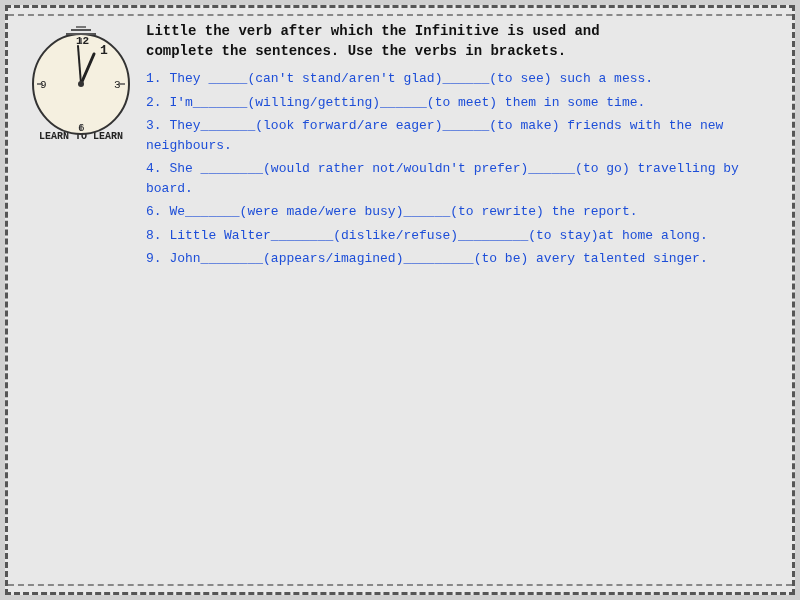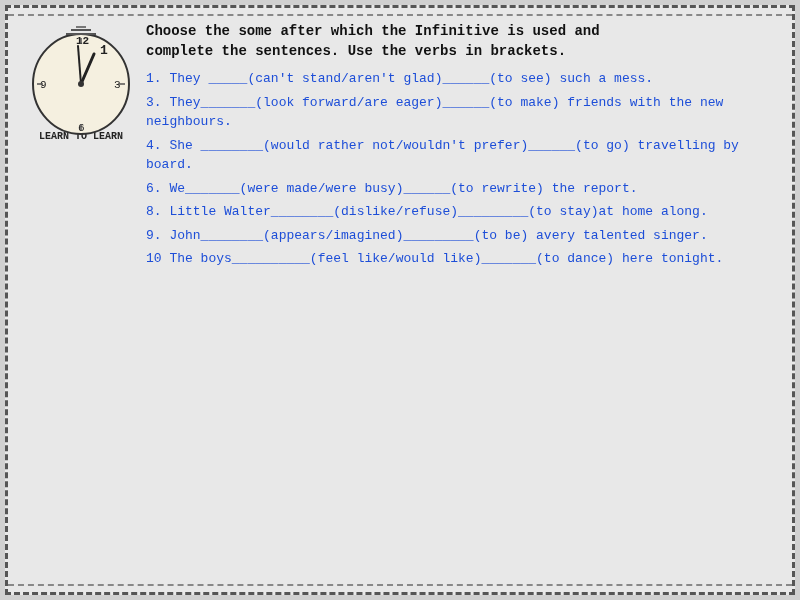--- a/index.html
+++ b/index.html
@@ -137,31 +137,31 @@
           <line x1="40" y1="8" x2="70" y2="8" stroke="#555" stroke-width="2"></line>
           <line x1="45" y1="4" x2="65" y2="4" stroke="#555" stroke-width="2"></line>
           <line x1="50" y1="1" x2="60" y2="1" stroke="#555" stroke-width="1.5"></line>
         </svg>
       </div>
       <div class="time-to-learn">LEARN TO LEARN</div>
     </div>
 
     <div class="right-panel">
       <div class="instruction">
-        <span>Choose the some after which the Infinitive is used and</span><br>
+        <span>Little the verb after which the Infinitive is used and</span><br>
         <span>complete the sentences. Use the verbs in brackets.</span>
       </div>
 
       <ol class="sentences-list">
 
       <li><span class="sentence-num">1.</span> They _____(can't stand/aren't glad)______(to see) such a mess.</li>
+          <li><span class="sentence-num">2.</span> I'm_______(willing/getting)______(to meet) them in some time.</li>
           <li><span class="sentence-num">3.</span> They_______(look forward/are eager)______(to make) friends with the new neighbours.</li>
           <li><span class="sentence-num">4.</span> She ________(would rather not/wouldn't prefer)______(to go) travelling by board.</li>
           <li><span class="sentence-num">6.</span> We_______(were made/were busy)______(to rewrite) the report.</li>
           <li><span class="sentence-num">8.</span> Little Walter________(dislike/refuse)_________(to stay)at home along.</li>
           <li><span class="sentence-num">9.</span> John________(appears/imagined)_________(to be) avery talented singer.</li>
-          <li><span class="sentence-num">10</span> The boys__________(feel like/would like)_______(to dance) here tonight.</li>
         </ol>
     </div>
   </div>
 
   <div class="bottom-dashes"></div>
 </div>
 
 </body></html>

